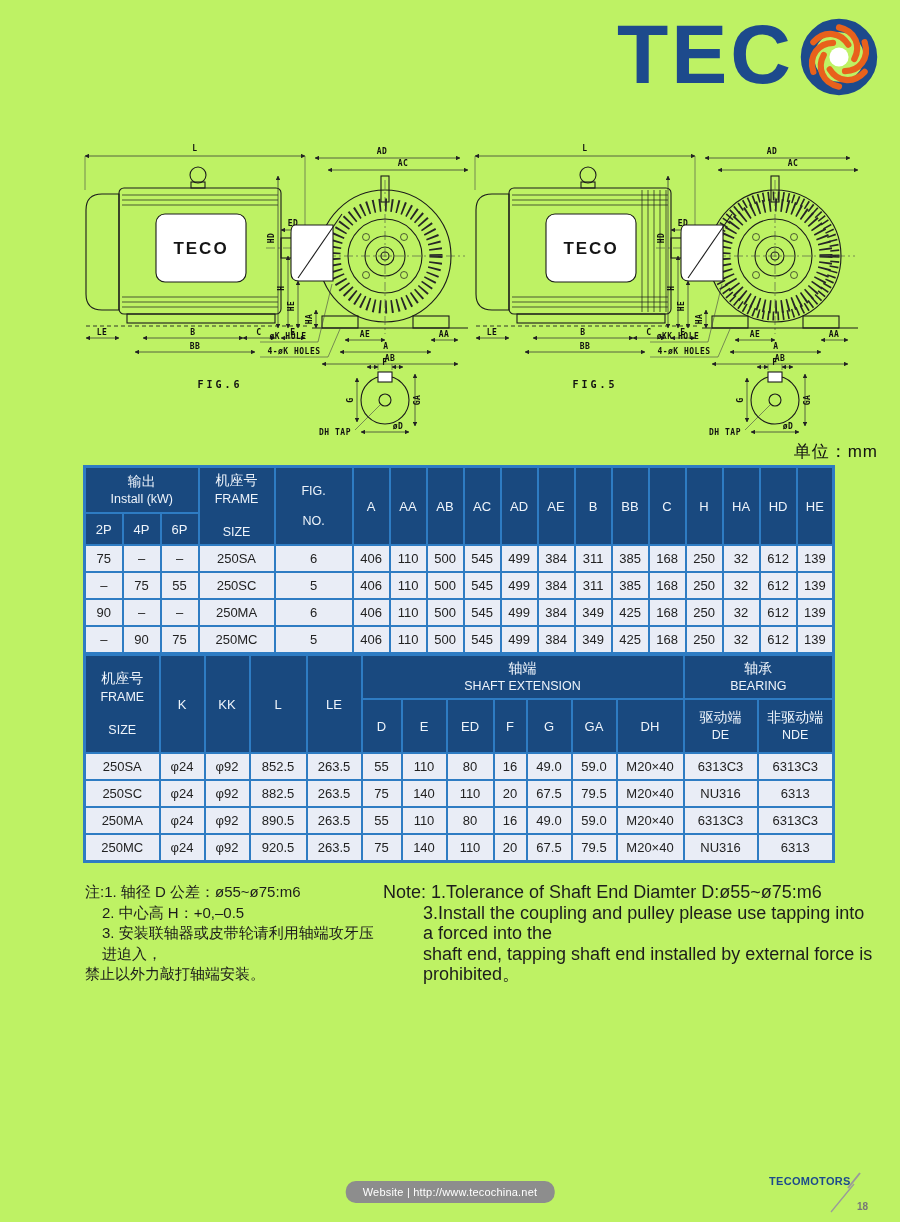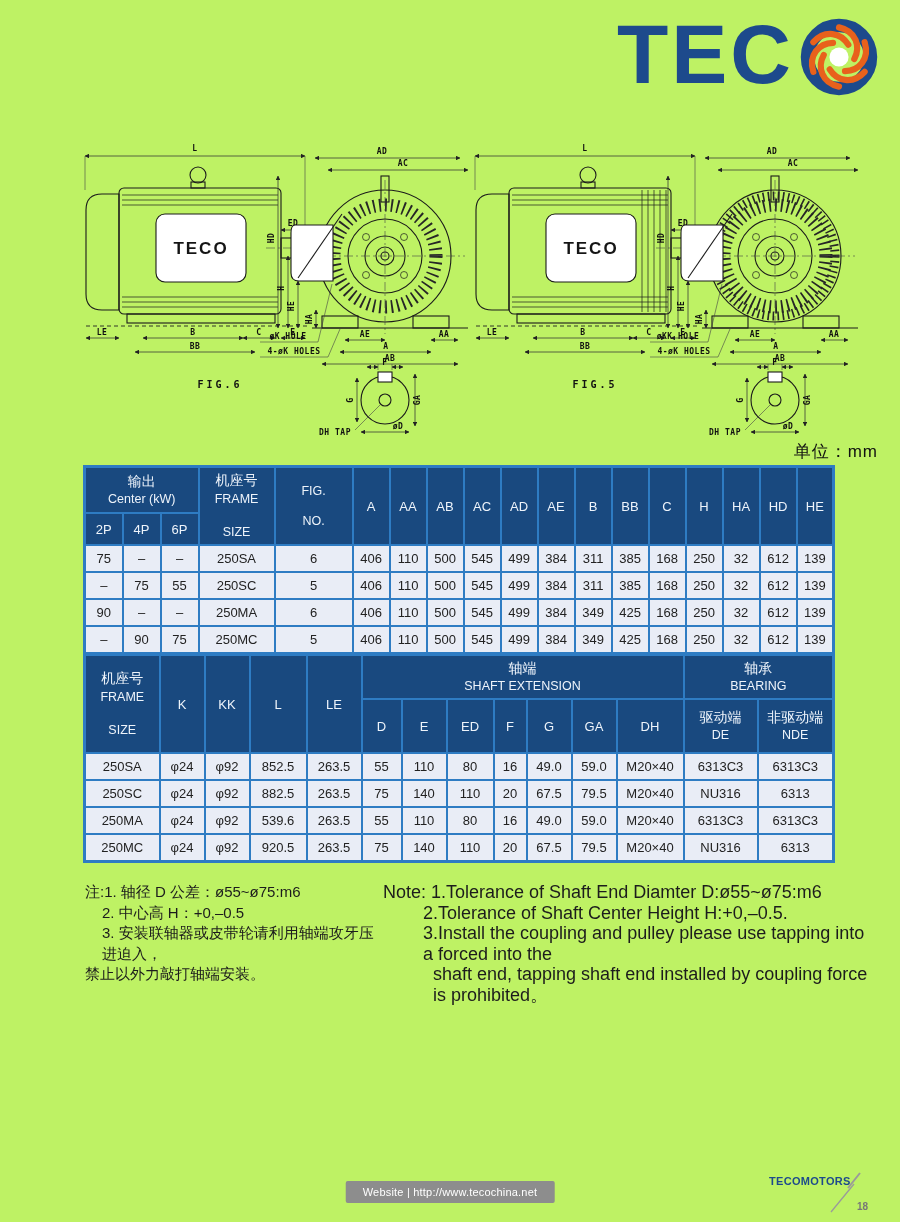--- a/index.html
+++ b/index.html
@@ -53,21 +53,21 @@
   
   .notes{position:absolute;top:882px;font-size:18px;color:#1c1c1c;line-height:20.5px}
   .zh-n{left:85px;width:300px;font-size:15px}
   .en-n{left:383px;width:495px}
   .zh-n div:nth-child(2),.zh-n div:nth-child(3){padding-left:17px}
   .en-n div:nth-child(2),.en-n div:nth-child(3){padding-left:40px}
   .en-n div:nth-child(4){padding-left:50px}
 
   
   .pill{position:absolute;left:50%;top:1181px;transform:translateX(-50%);
-        background:#8d8d8d;color:#fff;font-size:11px;padding:5px 17px;border-radius:2px;
+        background:#8d8d8d;color:#fff;font-size:11px;padding:5px 17px;border-radius:10px;
         letter-spacing:0.2px;white-space:nowrap}
   .brandsvg{position:absolute;right:26px;top:1170px}
   .brand-t{font-family:"Liberation Sans",sans-serif;font-size:11px;font-weight:bold;
            fill:#1d4a8c;letter-spacing:0.3px}
   .page-t{font-family:"Liberation Sans",sans-serif;font-size:10px;font-weight:bold;fill:#777}
 </style>
 </head>
 <body>
 
 <div class="page">
@@ -322,21 +322,21 @@
         <col style="width:37px">
           <col style="width:37px">
           <col style="width:37px">
           <col style="width:37px">
         <col style="width:37px">
       </colgroup>
       <tbody>
           <tr class="hr1">
         <th colspan="3">
           <div class="zh">输出</div>
-          <div class="en">Center (kW)</div>
+          <div class="en">Install (kW)</div>
         </th>
         <th rowspan="2">
           <div class="zh">机座号</div>
           <div class="en">FRAME</div>
           <div class="en gap">SIZE</div>
         </th>
         <th rowspan="2">
           <div class="en">FIG.</div>
           <div class="en gap2">NO.</div>
         </th>
@@ -525,21 +525,21 @@
         <td>67.5</td>
         <td>79.5</td>
         <td>M20×40</td>
         <td>NU316</td>
         <td>6313</td>
       </tr>
       <tr>
         <td>250MA</td>
         <td>φ24</td>
         <td>φ92</td>
-        <td>539.6</td>
+        <td>890.5</td>
         <td>263.5</td>
         <td>55</td>
         <td>110</td>
         <td>80</td>
         <td>16</td>
         <td>49.0</td>
         <td>59.0</td>
         <td>M20×40</td>
         <td>6313C3</td>
         <td>6313C3</td>
@@ -565,23 +565,22 @@
   </div>
 
   <div class="notes zh-n">
     <div>注:1. 轴径 D 公差：ø55~ø75:m6</div>
     <div>2. 中心高 H：+0,–0.5</div>
     <div>3. 安装联轴器或皮带轮请利用轴端攻牙压进迫入，</div>
     <div>禁止以外力敲打轴端安装。</div>
   </div>
   <div class="notes en-n">
     <div>Note: 1.Tolerance of Shaft End Diamter D:ø55~ø75:m6</div>
-    <div>2.Tolerance of Shaft Center Height H:+0,–0.5.</div>
     <div>3.Install the coupling and pulley please use tapping into a forced into the</div>
-    <div>shaft end, tapping shaft end installed by coupling force is prohibited。</div>
+    <div>shaft end, tapping shaft end installed by external force is prohibited。</div>
   </div>
 
   <div class="pill">Website | http://www.tecochina.net</div>
   <svg class="brandsvg" width="105" height="46">
     <text class="brand-t" x="0" y="15">TECOMOTORS</text>
     <line x1="79" y1="18" x2="91" y2="3" stroke="#9a9a9a" stroke-width="2"></line>
     <line x1="62" y1="42" x2="85" y2="14" stroke="#9a9a9a" stroke-width="1.3"></line>
     <text class="page-t" x="88" y="40">18</text>
   </svg>
 

